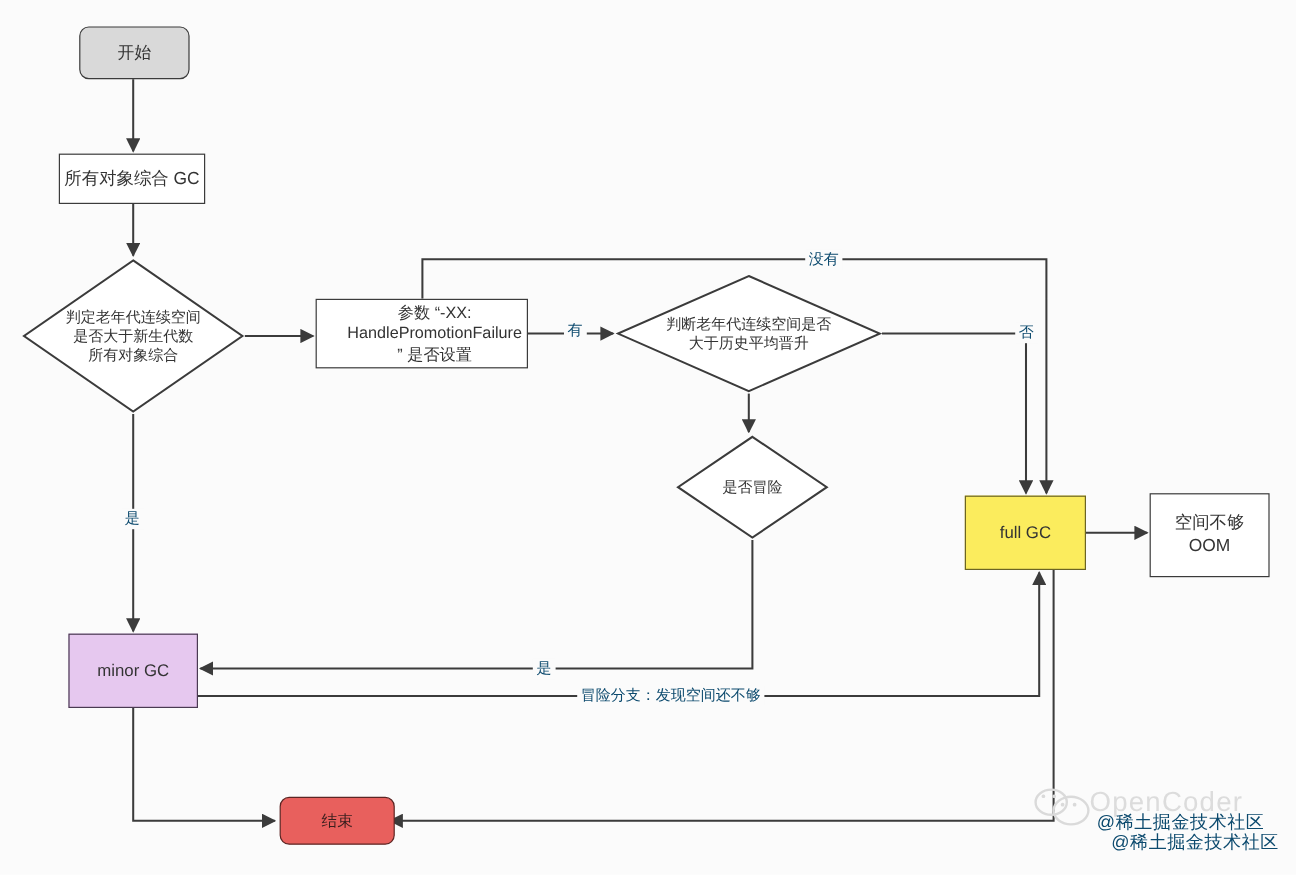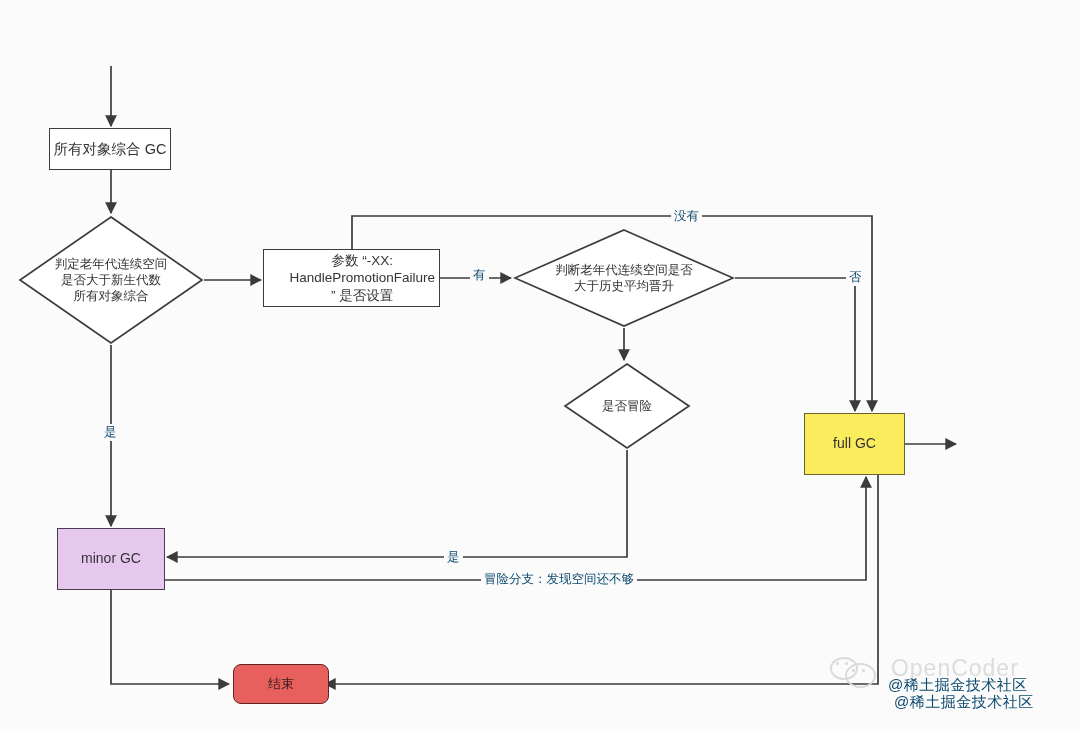--- a/index.html
+++ b/index.html
@@ -155,20 +155,23 @@
     </g>
   </svg>
 
   <div class="edge-label" style="left:101px; top:424px;">是</div>
   <div class="edge-label" style="left:470px; top:267px;">有</div>
   <div class="edge-label" style="left:671px; top:208px;">没有</div>
   <div class="edge-label" style="left:846px; top:269px;">否</div>
   <div class="edge-label" style="left:444px; top:549px;">是</div>
   <div class="edge-label" style="left:481px; top:571px;">冒险分支：发现空间还不够</div>
 
+  <div class="node rect rounded n-start" style="left:66px; top:22px; width:92px; height:44px;">
+    <span>开始</span>
+  </div>
 
   <div class="node rect n-prepare" style="left:49px; top:128px; width:122px; height:42px;">
     <span>所有对象综合 GC</span>
   </div>
 
   <div class="diamond-wrap" style="left:18px; top:215px; width:186px; height:130px;">
     <svg width="186" height="130" viewBox="0 0 186 130" xmlns="http://www.w3.org/2000/svg">
       <polygon points="93,2 184,65 93,128 2,65" fill="#ffffff" stroke="#3b3b3b" stroke-width="1.7"></polygon>
     </svg>
     <div class="diamond-label" style="font-size:12.5px;">判定老年代连续空间
@@ -198,26 +201,30 @@
   </div>
 
   <div class="node n-minor" style="left:57px; top:528px; width:108px; height:62px;">
     <span>minor GC</span>
   </div>
 
   <div class="node n-full" style="left:804px; top:413px; width:101px; height:62px;">
     <span>full GC</span>
   </div>
 
+  <div class="node rect n-oom" style="left:958px; top:411px; width:100px; height:70px;">
+    <span>空间不够
+OOM</span>
+  </div>
 
   <div class="node rounded n-end" style="left:233px; top:664px; width:96px; height:40px;">
     <span>结束</span>
   </div>
 
-  <div id="watermark" style="left:830px; top:655px;text-align:center;">
+  <div id="watermark" style="left:862px; top:655px;">
     <div class="wm-row">
       <div class="wm-bubbles">
         <div class="b wm-b1"></div>
         <div class="b wm-b2"></div>
         <div class="wm-dot" style="left:6px;  top:7px;"></div>
         <div class="wm-dot" style="left:15px; top:7px;"></div>
         <div class="wm-dot" style="left:22px; top:14px;"></div>
         <div class="wm-dot" style="left:32px; top:14px;"></div>
       </div>
       <div>

